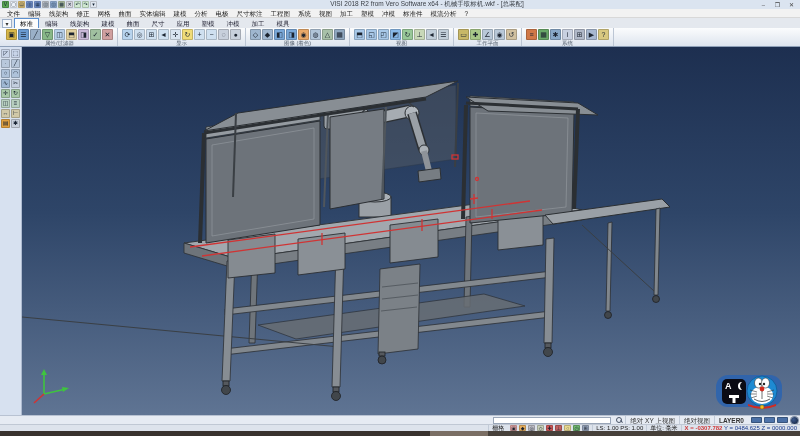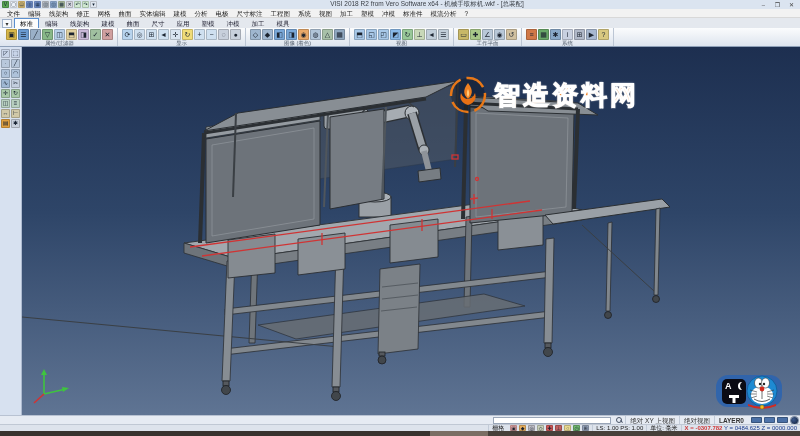--- a/index.html
+++ b/index.html
@@ -344,29 +344,20 @@
 
         <g stroke-width="1.6" fill="none">
           <line x1="22" y1="347" x2="22" y2="325" stroke="#3fc43f"></line>
           <polygon points="22,322 19,328 25,328" fill="#3fc43f" stroke="none"></polygon>
           <line x1="22" y1="347" x2="44" y2="342" stroke="#3fc43f"></line>
           <polygon points="47,341 40,340 41,345" fill="#3fc43f" stroke="none"></polygon>
           <line x1="22" y1="347" x2="12" y2="356" stroke="#d03434"></line>
         </g>
       </svg>
 
-      <div class="watermark">
-        <svg width="40" height="40" viewBox="0 0 40 40">
-          <circle cx="20" cy="20" r="17" fill="rgba(0,0,0,0.25)" stroke="#e87818" stroke-width="2.5" stroke-dasharray="20 6"></circle>
-          <path d="M20,8 C14,16 16,20 20,24 C24,20 26,16 20,8 Z" fill="#f08020"></path>
-          <path d="M13,18 C11,24 14,28 20,30 C26,28 29,24 27,18 C24,26 16,26 13,18 Z" fill="#e87014"></path>
-          <path d="M20,14 C18,18 19,21 20,22 C21,21 22,18 20,14 Z" fill="#ffc878"></path>
-        </svg>
-        <span class="wm-text">智造资料网</span>
-      </div>
 
       <div class="widget">
         <svg width="66" height="40" viewBox="0 0 66 40">
           <rect x="0" y="4" width="66" height="32" rx="12" fill="#2f64ad" opacity="0.95"></rect>
           <rect x="6" y="8" width="24" height="25" rx="5" fill="#0b0b14"></rect>
           <text x="9" y="18" font-size="9" font-weight="bold" fill="#fff" font-family="Liberation Sans, sans-serif">A</text>
           <path d="M26,11 a4,4 0 1,0 0,8 a5,5 0 0,1 0,-8 Z" fill="#fff"></path>
           <path d="M13,24 h10 v3 h-3.5 v5 h-3 v-5 H13 Z" fill="#fff"></path>
           <g>
             <circle cx="46" cy="20" r="15" fill="#1e8ad2" stroke="#0d5a96" stroke-width="0.8"></circle>

